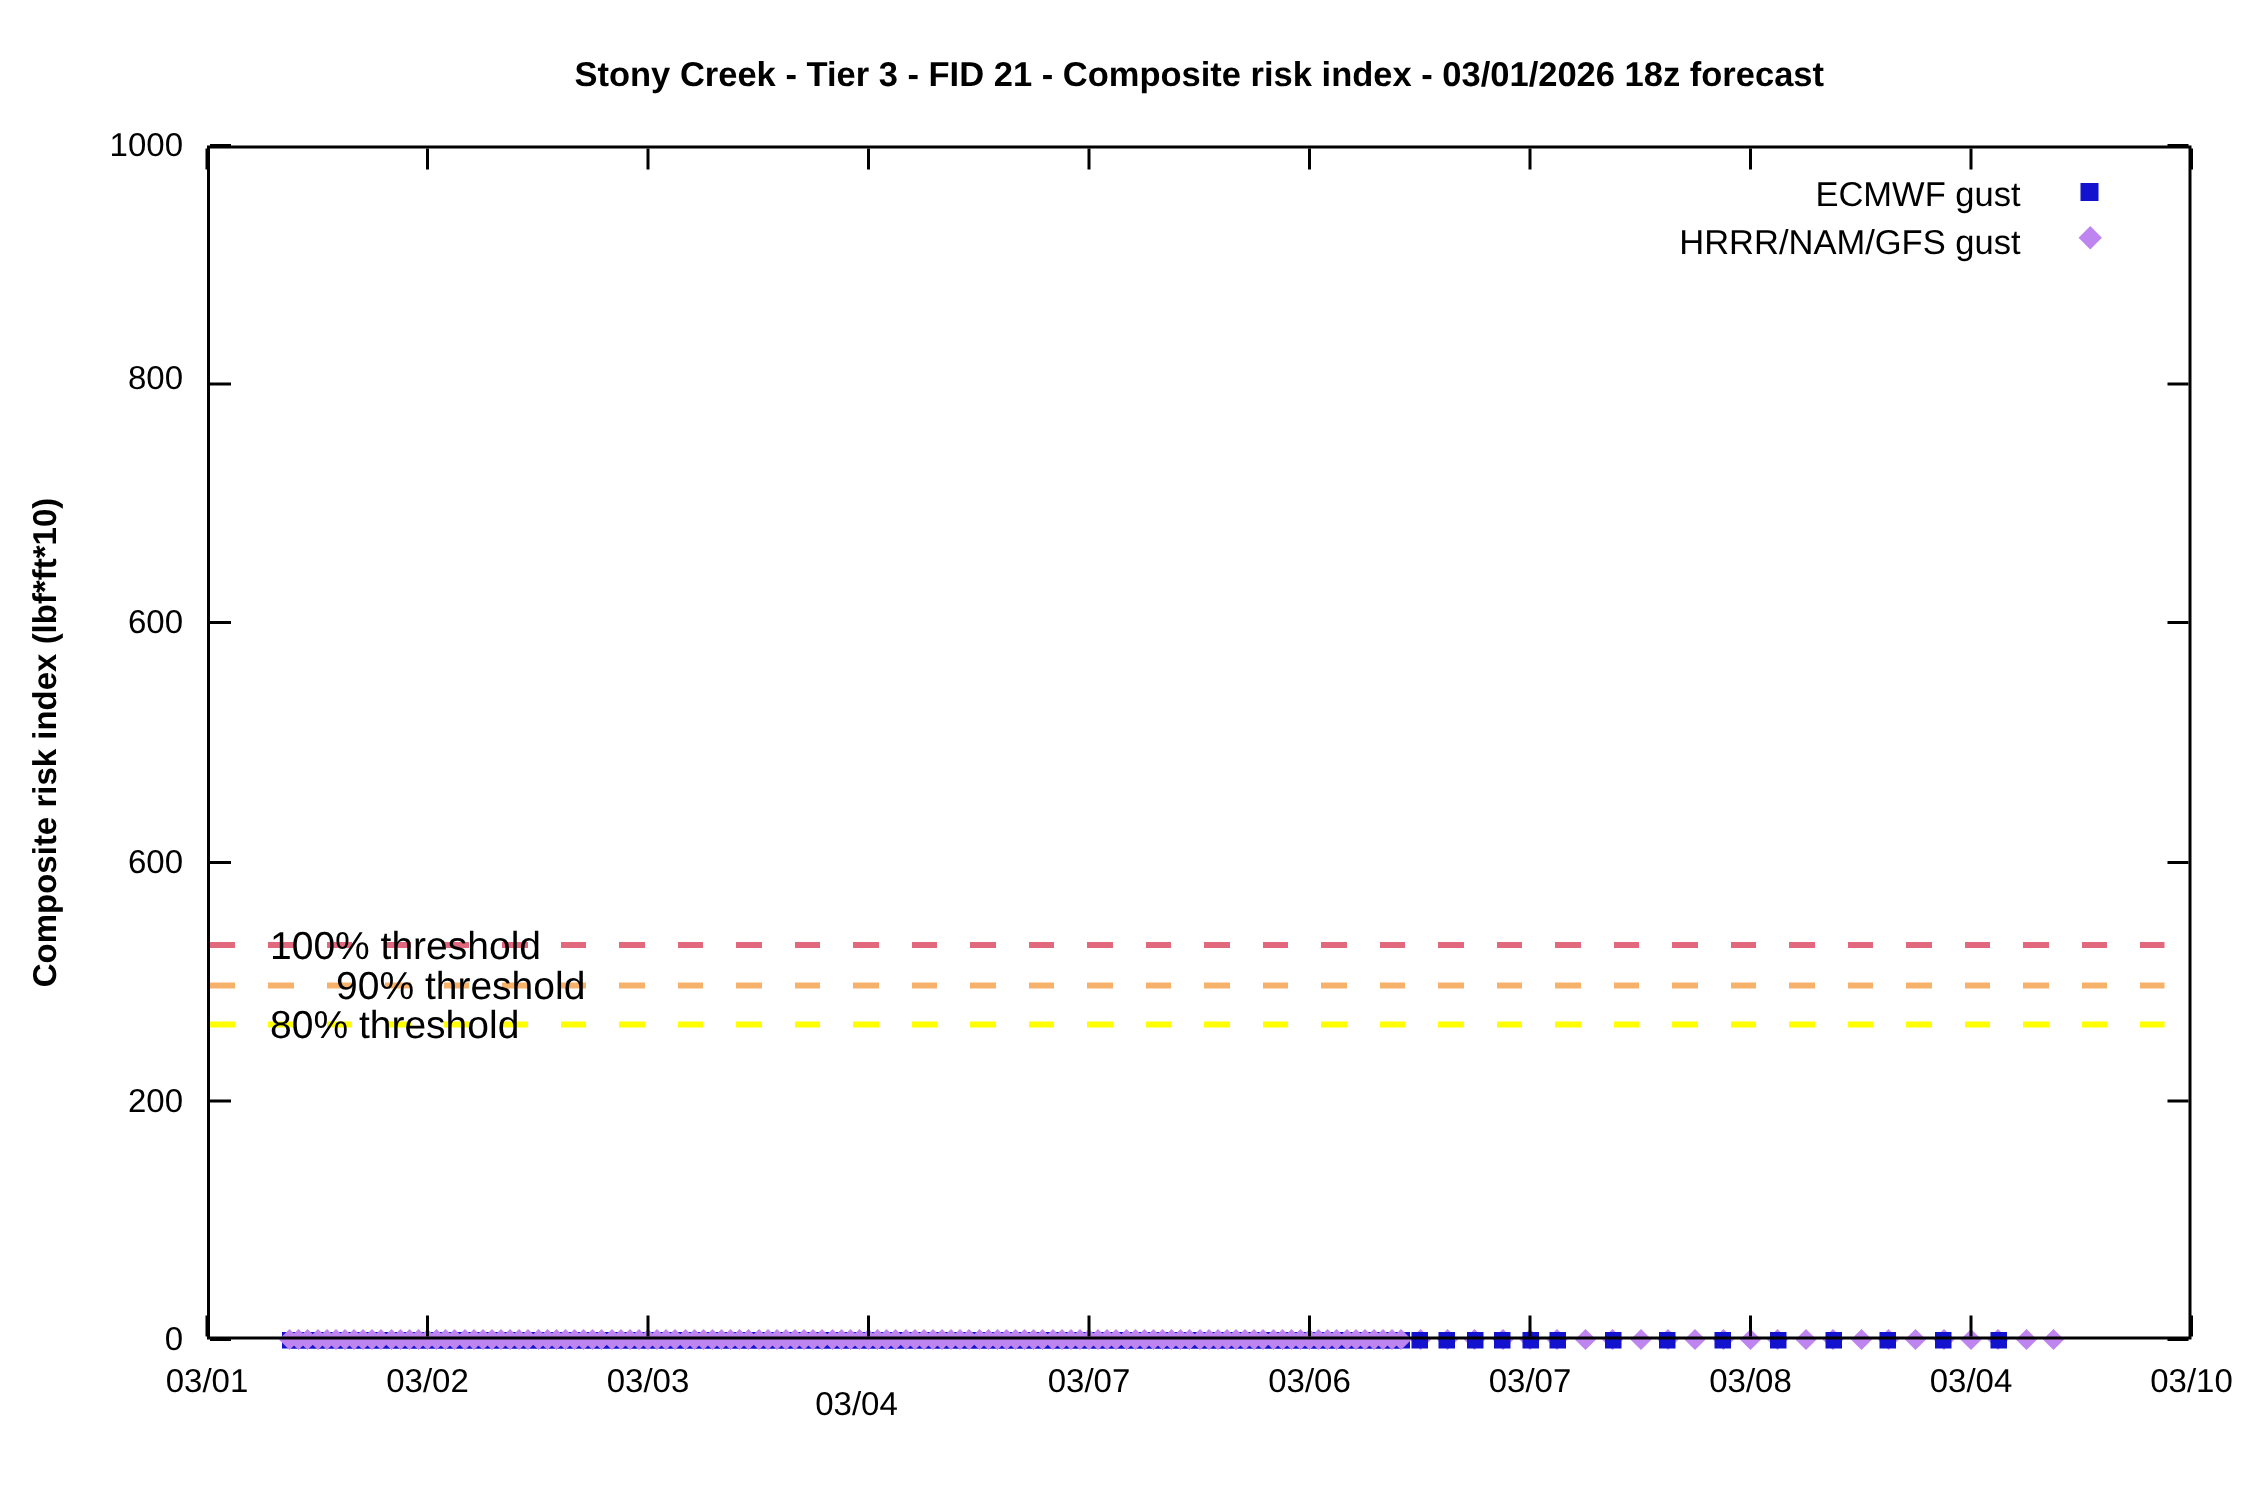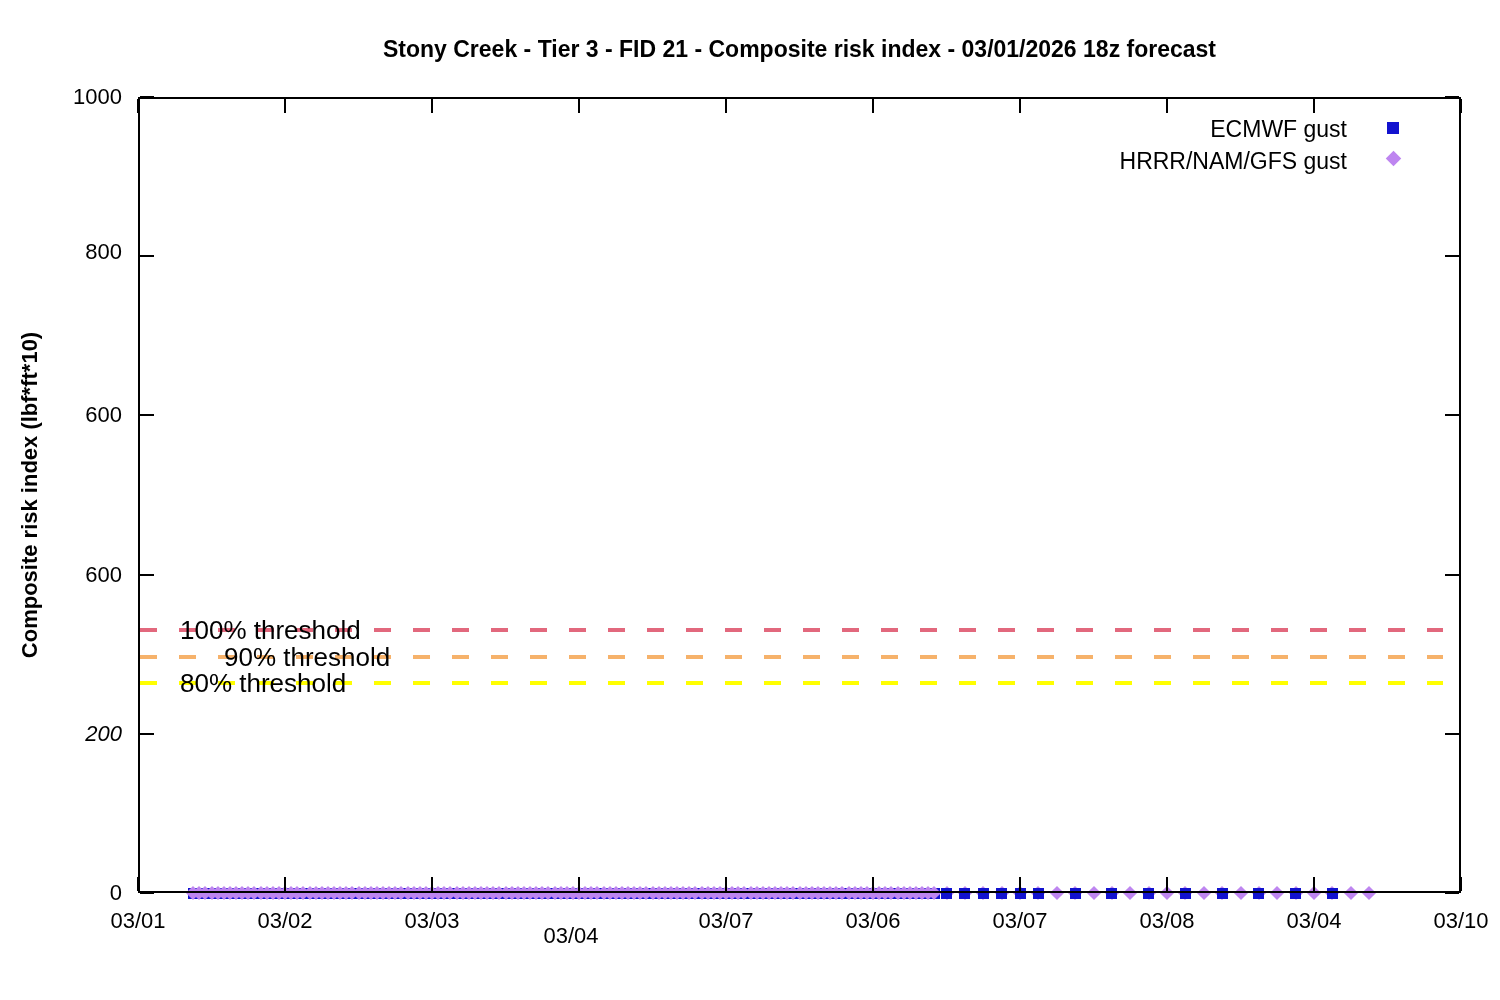--- a/index.html
+++ b/index.html
@@ -369,21 +369,21 @@
       <div class="tick v" style="left: 1313px; top: 99px;"></div>
       <div class="x-tick-label" style="left: 1269px;">03/04</div>
       <div class="tick v" style="left: 1460px; top: 877px;"></div>
       <div class="tick v" style="left: 1460px; top: 99px;"></div>
       <div class="x-tick-label" style="left: 1416px;">03/10</div>
       <div class="tick h" style="left: 140px; top: 892px;"></div>
       <div class="tick h" style="left: 1445px; top: 892px;"></div>
       <div class="y-tick-label" style="top: 879px;">0</div>
       <div class="tick h" style="left: 140px; top: 732.8px;"></div>
       <div class="tick h" style="left: 1445px; top: 732.8px;"></div>
-      <div class="y-tick-label" style="top: 719.8px; font-style: italic;">200</div>
+      <div class="y-tick-label" style="top: 719.8px;">200</div>
       <div class="tick h" style="left: 140px; top: 573.6px;"></div>
       <div class="tick h" style="left: 1445px; top: 573.6px;"></div>
       <div class="y-tick-label" style="top: 560.6px;">600</div>
       <div class="tick h" style="left: 140px; top: 414.4px;"></div>
       <div class="tick h" style="left: 1445px; top: 414.4px;"></div>
       <div class="y-tick-label" style="top: 401.4px;">600</div>
       <div class="tick h" style="left: 140px; top: 255.2px;"></div>
       <div class="tick h" style="left: 1445px; top: 255.2px;"></div>
       <div class="y-tick-label" style="top: 238px;">800</div>
       <div class="tick h" style="left: 140px; top: 96px;"></div>

